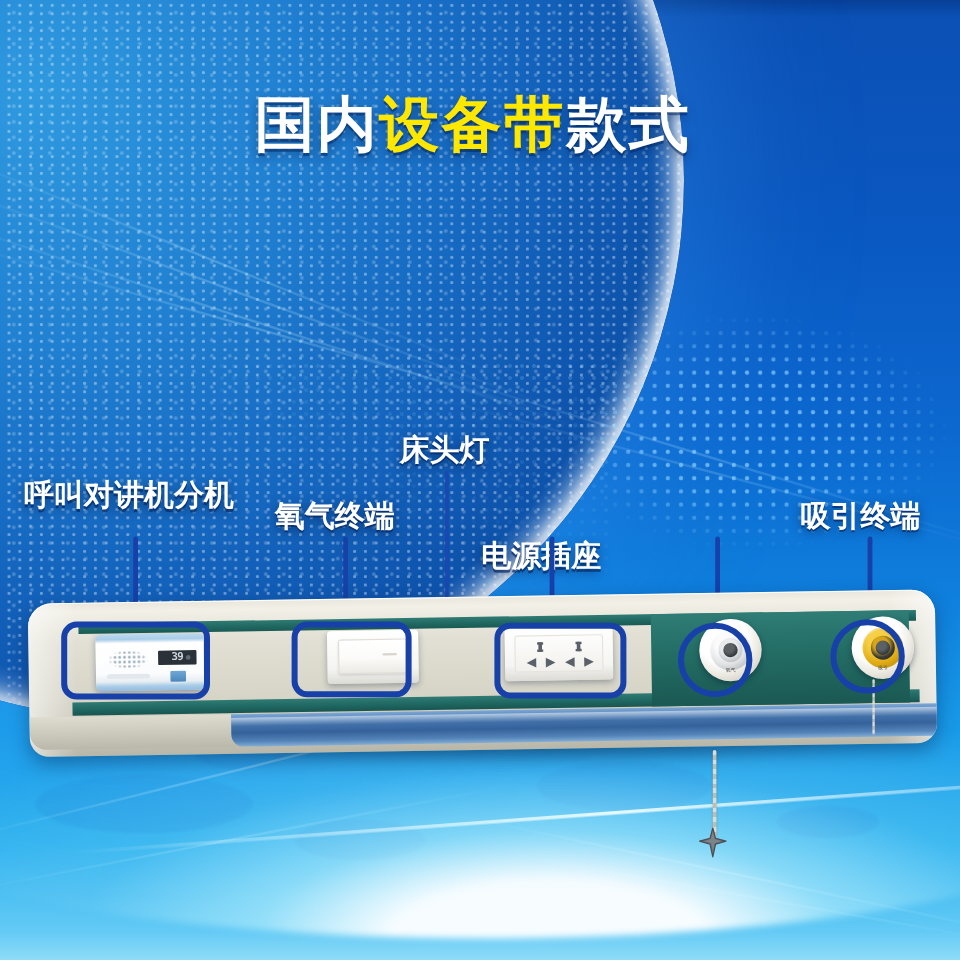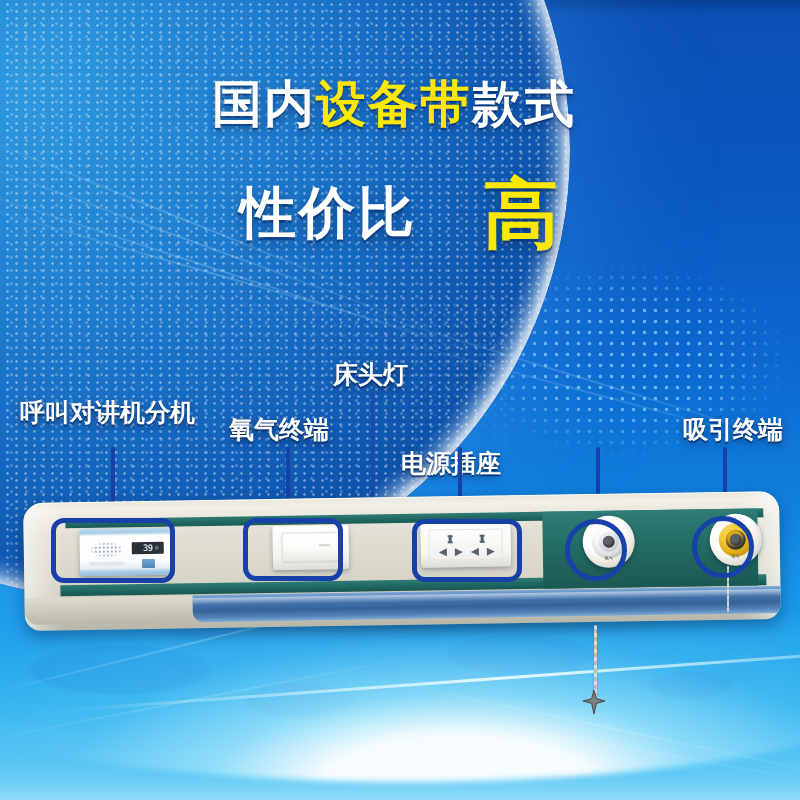--- a/index.html
+++ b/index.html
@@ -484,29 +484,26 @@
 
   <div class="bottom-arc"></div>
   <div class="bottom-line"></div>
 
   <div class="headline">
     <div class="head-line1">
       <span class="hl-white">国内</span><span class="hl-yellow">设备带</span><span class="hl-white">款式</span>
     </div>
   </div>
 
-  <div class="head-line2">
-    <span class="hl-big-white">性价比</span><span class="hl-gap"></span><span class="hl-big-yellow">高</span>
-  </div>
 
   <div class="label" style="left:8px;  top:396px;padding-left:12px;">呼叫对讲机分机</div>
   <div class="label" style="left:229px; top:413px;">氧气终端</div>
   <div class="label" style="left:333px; top:358px;">床头灯</div>
   <div class="label" style="left:401px; top:413px;margin-top:34px;">电源插座</div>
-  <div class="label" style="left:667px; top:413px;margin-left:16px;">吸引终端</div>
+  <div class="label" style="left:667px; top:413px;">吸引终端</div>
 
   <div class="leader" style="left:111px; top:447px; height:76px;"></div>
   <div class="leader" style="left:286px; top:447px; height:76px;"></div>
   <div class="leader thin" style="left:371px; top:392px; height:222px;"></div>
   <div class="leader" style="left:458px; top:447px; height:76px;"></div>
   <div class="leader" style="left:596px; top:447px; height:70px;"></div>
   <div class="leader" style="left:723px; top:447px; height:70px;"></div>
 
   <div class="panel-shadow"></div>
 

